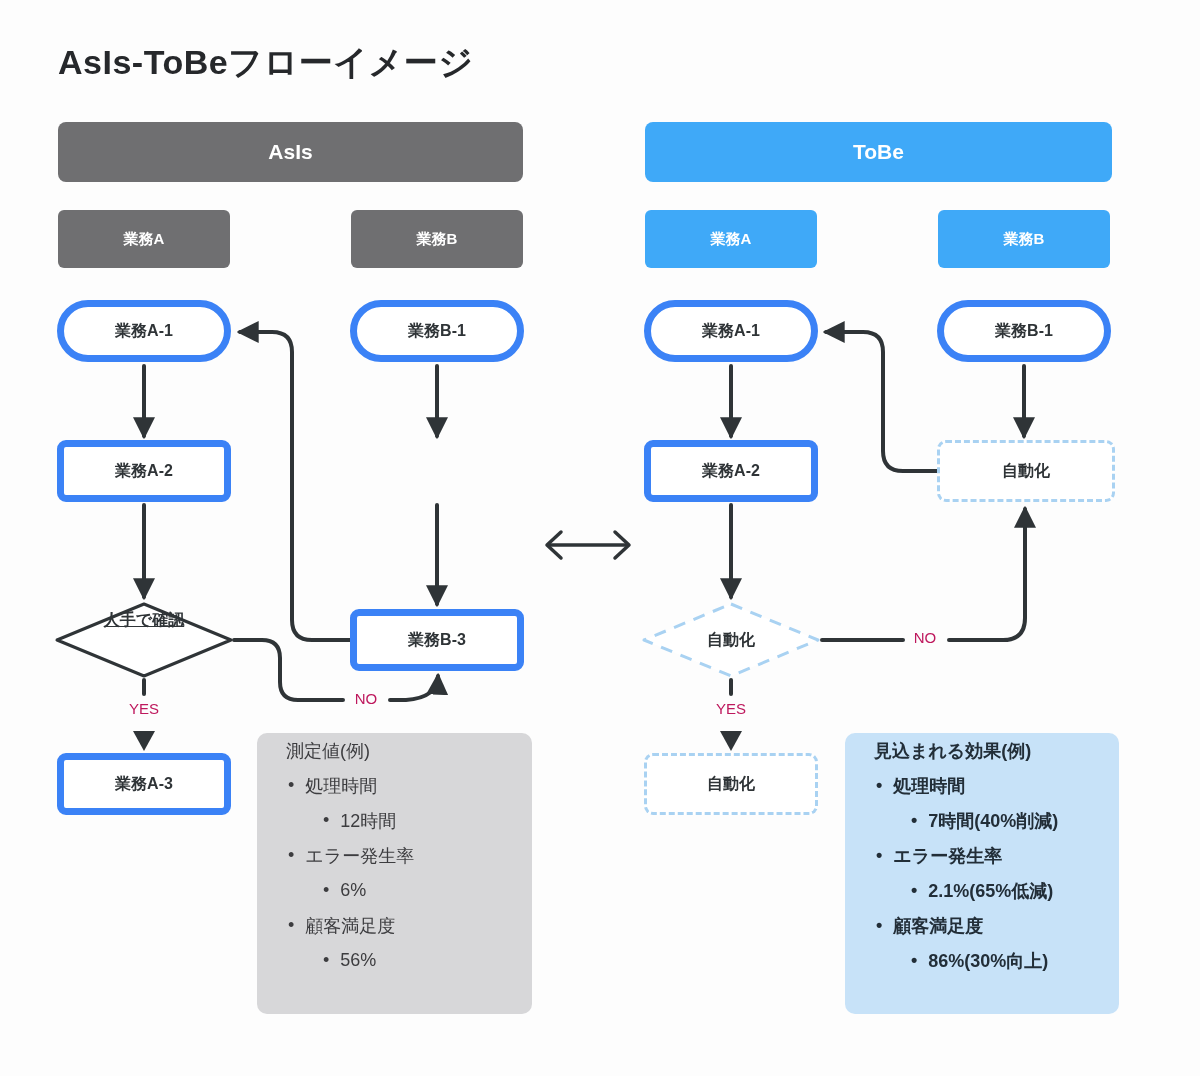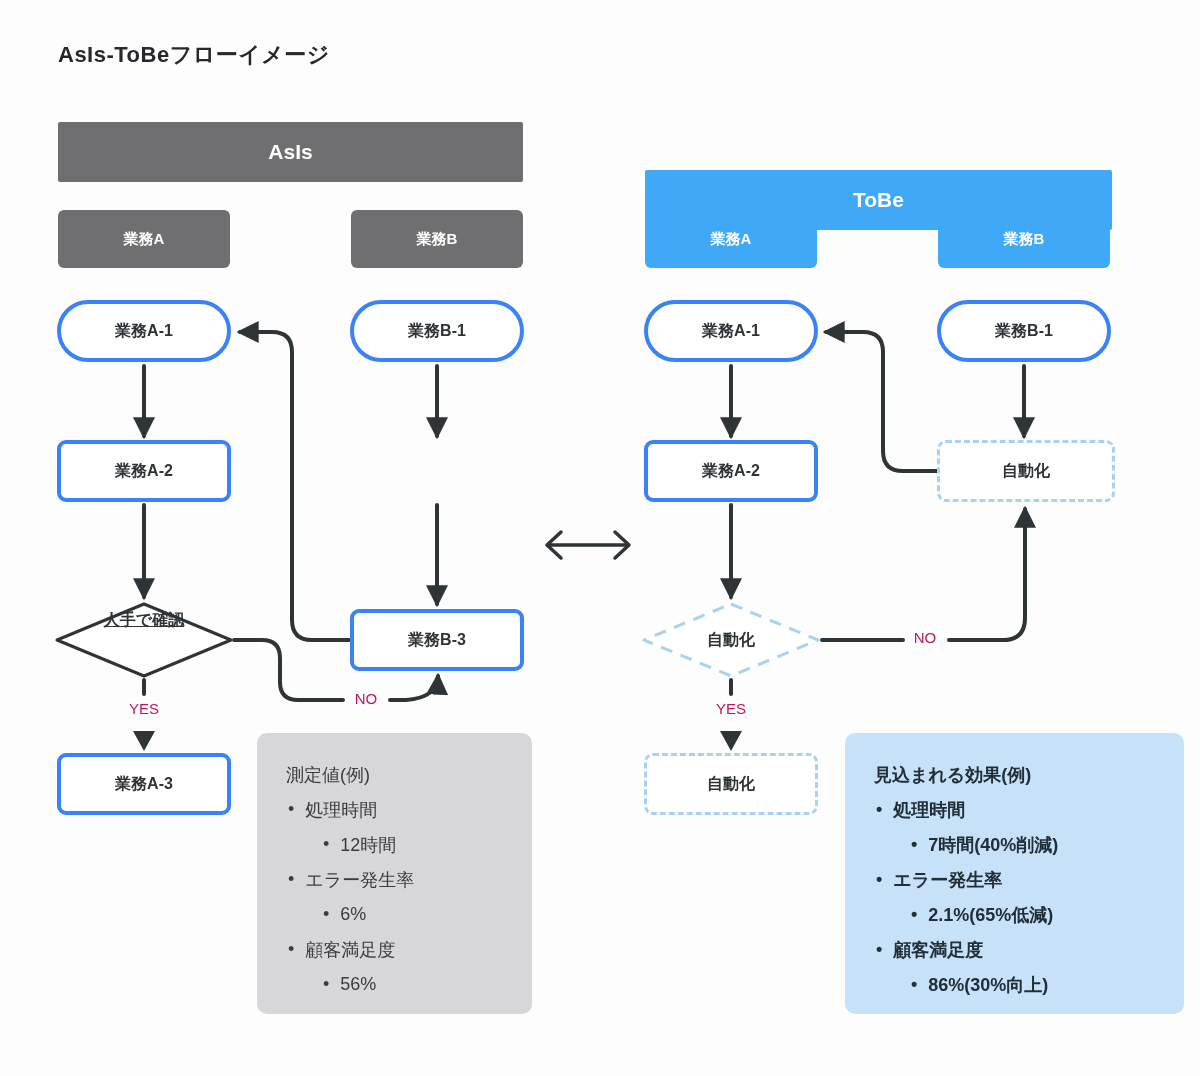--- a/index.html
+++ b/index.html
@@ -2,54 +2,54 @@
 <html><head>
 <meta charset="utf-8">
 <style>
   html,body{margin:0;padding:0;background:#ffffff;}
   #canvas{
     position:relative;width:1200px;height:1076px;background:#fdfdfd;overflow:hidden;
     font-family:"Liberation Sans","DejaVu Sans",sans-serif;color:#2f3437;
   }
   #connectors{position:absolute;left:0;top:0;width:1200px;height:1076px;}
   .page-title{
-    position:absolute;left:58px;top:40px;font-size:22px;font-weight:bold;color:#26282b;
+    position:absolute;left:58px;top:40px;font-size:34px;font-weight:bold;color:#26282b;
     letter-spacing:.5px;white-space:nowrap;
   }
   .hdr{
-    position:absolute;height:60px;border-radius:2px;display:flex;align-items:center;justify-content:center;
+    position:absolute;height:60px;border-radius:8px;display:flex;align-items:center;justify-content:center;
     color:#ffffff;font-size:21px;font-weight:bold;
   }
   .hdr.asis{left:58px;top:122px;width:465px;background:#6f6f71;}
-  .hdr.tobe{left:645px;top:122px;width:467px;background:#3fa9f8;margin-top:48px;}
+  .hdr.tobe{left:645px;top:122px;width:467px;background:#3fa9f8;}
   .lane{
     position:absolute;top:210px;width:172px;height:58px;border-radius:6px;display:flex;align-items:center;justify-content:center;
     color:#ffffff;font-size:15px;font-weight:bold;text-align:right;
   }
   .lane.gray{background:#6f6f71;}
   .lane.blue{background:#3fa9f8;}
   .node{
-    position:absolute;width:174px;height:62px;background:#ffffff;border:4px solid #3b82f6;border-radius:9px;
+    position:absolute;width:174px;height:62px;background:#ffffff;border:7px solid #3b82f6;border-radius:9px;
     display:flex;align-items:center;justify-content:center;font-size:16px;font-weight:bold;box-sizing:border-box;
   }
   .node.pill{border-radius:32px;}
   .node.dashed{border:3px dashed #a9d2f2;}
   .dlabel{
     position:absolute;width:174px;height:72px;display:flex;align-items:center;justify-content:center;
     font-size:16px;font-weight:bold;
   }
   .branch{
     position:absolute;width:60px;text-align:center;font-size:15px;font-weight:normal;color:#be185d;
   }
   .ib{
     position:absolute;width:275px;height:281px;border-radius:10px;box-sizing:border-box;
-    padding-top:24px;font-size:18px;
+    font-size:18px;
   }
   .ib.measure{left:257px;top:733px;background:#d7d7d9;color:#3c3c3f;}
-  .ib.effect{left:845px;top:733px;width:339px;background:#c7e2f8;color:#222e38;font-weight:bold;}
+  .ib.effect{left:845px;top:733px;width:274px;background:#c7e2f8;color:#222e38;font-weight:bold;}
   .ib-line{height:35px;display:flex;align-items:center;}
   .ib-title{padding-left:29px;}
   .lvl1{padding-left:31px;}
   .lvl2{padding-left:66px;}
   .bullet{margin-right:11px;}
 </style>
 </head>
 <body>
 
 <div id="canvas">

